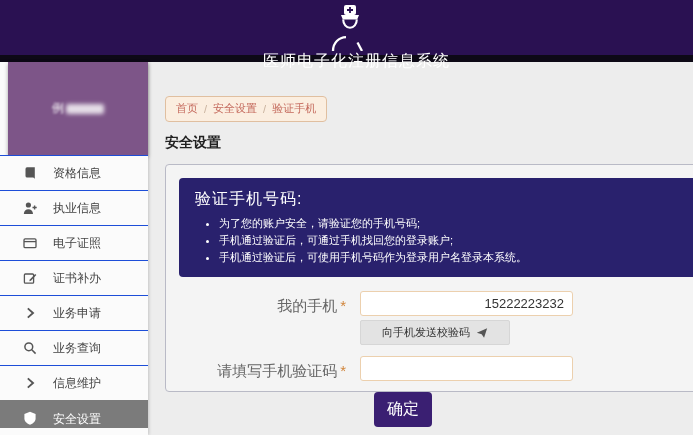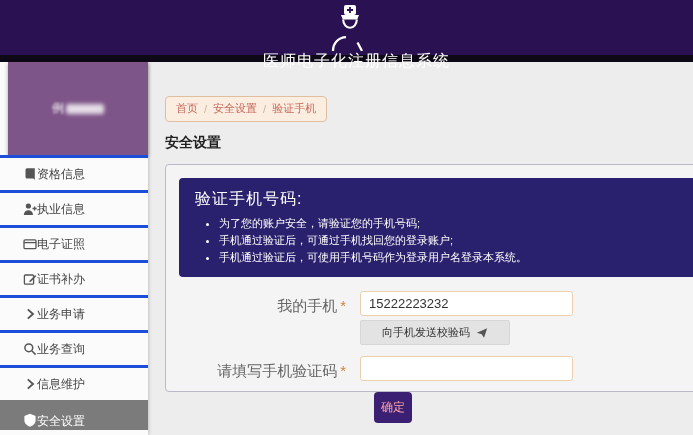--- a/index.html
+++ b/index.html
@@ -15,22 +15,22 @@
   .strip { height:7px; background:#0d0916; }
   
   .content { display:flex; height:373px; }
   .sidebar { width:148px; background:#fbfbfb; box-shadow:1px 0 3px rgba(0,0,0,.18); position:relative; z-index:2; }
   .user-panel { margin-left:8px; width:140px; height:93px; background:#7d5588;
     display:flex; align-items:center; justify-content:center; box-shadow:0 2px 4px rgba(0,0,0,.35); }
   .user-name { color:rgba(255,255,255,.95); font-size:12px; filter:blur(1.2px); }
   .user-blur { display:inline-block; width:38px; height:10px; margin-left:2px;
     background:rgba(255,255,255,.8); border-radius:2px; filter:blur(2px); }
   .menu { display:flex; flex-direction:column; }
-  .side-item { height:35px; display:flex; align-items:center; gap:0; padding-left:23px;
-    font-size:12px; color:#444; border-top:3px solid #1d4ed8; cursor:pointer; background:#fbfbfb; }
+  .side-item { height:35px; display:flex; align-items:center; gap:16px; padding-left:23px;
+    font-size:12px; color:#444; border-top:1px solid #1d4ed8; cursor:pointer; background:#fbfbfb; }
   .side-item .micon { width:14px; height:14px; display:inline-flex; color:#555; flex:0 0 14px; }
   .side-item.active { background:#7b7b7b; color:#fff; border-top-color:#7b7b7b; flex:1; align-items:flex-start; padding-top:10px; }
   .side-item.active .micon { color:#fff; }
   
   .main { flex:1; padding:8px 0 0 17px; position:relative; }
   .breadcrumb { display:inline-flex; align-items:center; gap:6px; padding:4px 10px 5px;
     background:#fbeee0; border:1px solid #e0bfa0; border-radius:4px; font-size:11px;margin-top:26px; }
   .crumb { color:#c4695c; cursor:pointer; }
   .crumb-sep { color:#c9b39f; }
   .page-title { font-size:14px; font-weight:bold; color:#222; margin:12px 0 12px; }
@@ -41,28 +41,28 @@
   .notice ul { margin:0 0 0 8px; padding-left:16px; }
   .notice li { font-size:11px; line-height:1.55; }
   
   .vform { margin-top:14px; }
   .frow { display:flex; margin-bottom:11px; }
   .flabel { width:181px; text-align:right; font-size:15px; color:#666; padding-top:6px; padding-right:14px; }
   .req { color:#d0843a; margin-left:3px; }
   .fcol { display:flex; flex-direction:column; align-items:flex-start; }
   .tinput { width:213px; height:25px; border:1px solid #ecd0ae; border-radius:3px;
     background:#fff; padding:0 8px; font-size:13px; color:#333; outline:none;
-    font-family:"Liberation Sans","DejaVu Sans",sans-serif; }
+    font-family:"Liberation Sans","DejaVu Sans",sans-serif;text-align:right; }
   .send-btn { margin-top:4px; display:inline-flex; align-items:center; gap:6px;
     background:#e3e3e3; border:1px solid #d6d6d6; border-radius:2px; padding:4px 21px;
     font-size:11px; color:#333; cursor:pointer; font-family:inherit; }
   .send-btn svg { width:12px; height:12px; }
   .submit-row { margin-left:195px; margin-top:2px; }
-  .submit-btn { background:#3a1f72; color:#fca5a5; border:none; border-radius:4px;
-    padding:7px 7px; font-size:12px; cursor:pointer; font-family:inherit; }
+  .submit-btn { background:#3a1f72; color:#ffffff; border:none; border-radius:4px;
+    padding:7px 13px; font-size:16px; cursor:pointer; font-family:inherit; }
 </style>
 </head>
 <body>
 
 <div class="hdr">
   <span class="logo">
     <svg viewBox="0 0 40 47" xmlns="http://www.w3.org/2000/svg">
       <rect x="14" y="1" width="12" height="10" rx="2" fill="#fff"></rect>
       <path d="M20 3v6M17 6h6" stroke="#2a1152" stroke-width="1.8" fill="none"></path>
       <path d="M11 11h18l-1.8 4.6H12.8z" fill="#fff"></path>

